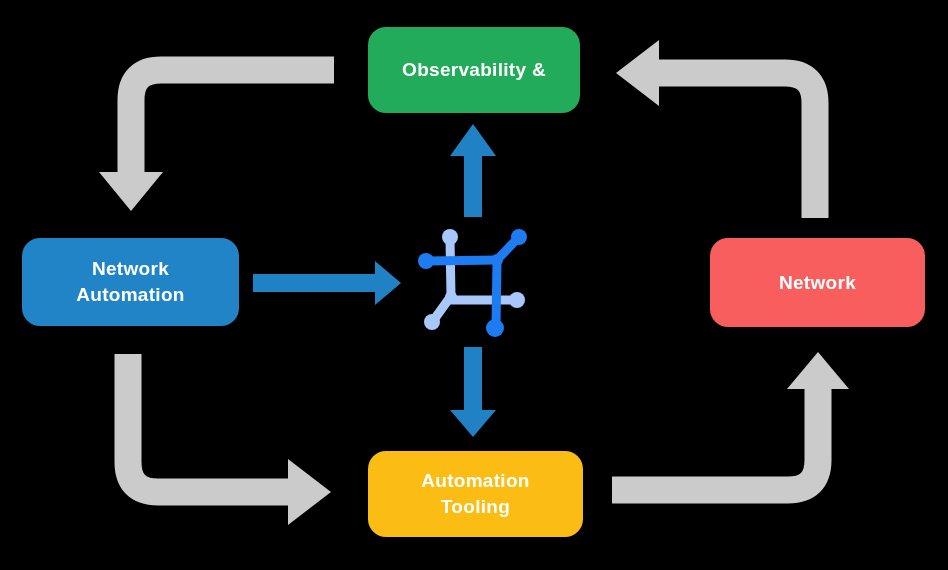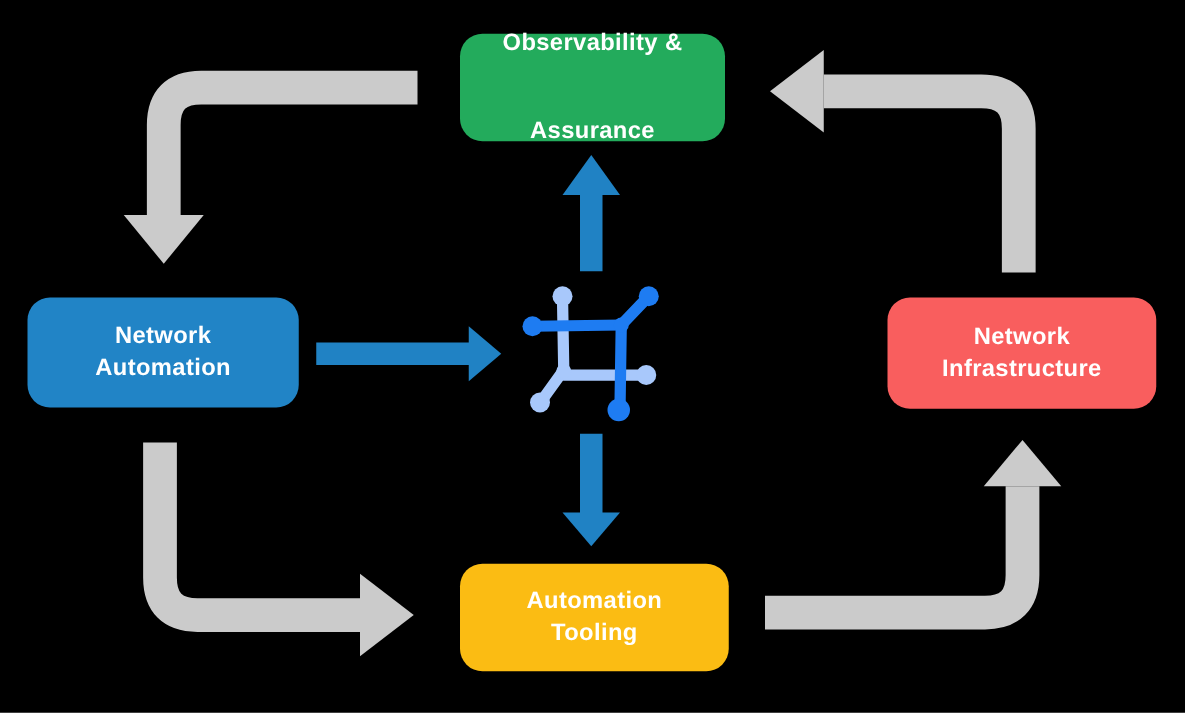--- a/index.html
+++ b/index.html
@@ -102,31 +102,29 @@
         <circle cx="426" cy="261" r="8"></circle>
         <circle cx="519" cy="237" r="8"></circle>
         <circle cx="495" cy="328" r="9"></circle>
         <circle cx="497" cy="260" r="6"></circle>
       </g>
     </g>
   </svg>
 
   <div class="node node-observability" style="background-color: rgb(35, 171, 92);">
     <span>Observability &amp;</span>
-    <span>Assurance</span>
   </div>
 
   <div class="node node-operations" style="background-color: rgb(33, 132, 198);">
     <span>Network</span>
     <span>Automation</span>
   </div>
 
   <div class="node node-infrastructure" style="background-color: rgb(249, 94, 94);">
     <span>Network</span>
-    <span>Infrastructure</span>
   </div>
 
   <div class="node node-automation" style="background-color: rgb(251, 188, 19);">
     <span>Automation</span>
     <span>Tooling</span>
   </div>
 
 </div>
 
 </body></html>

